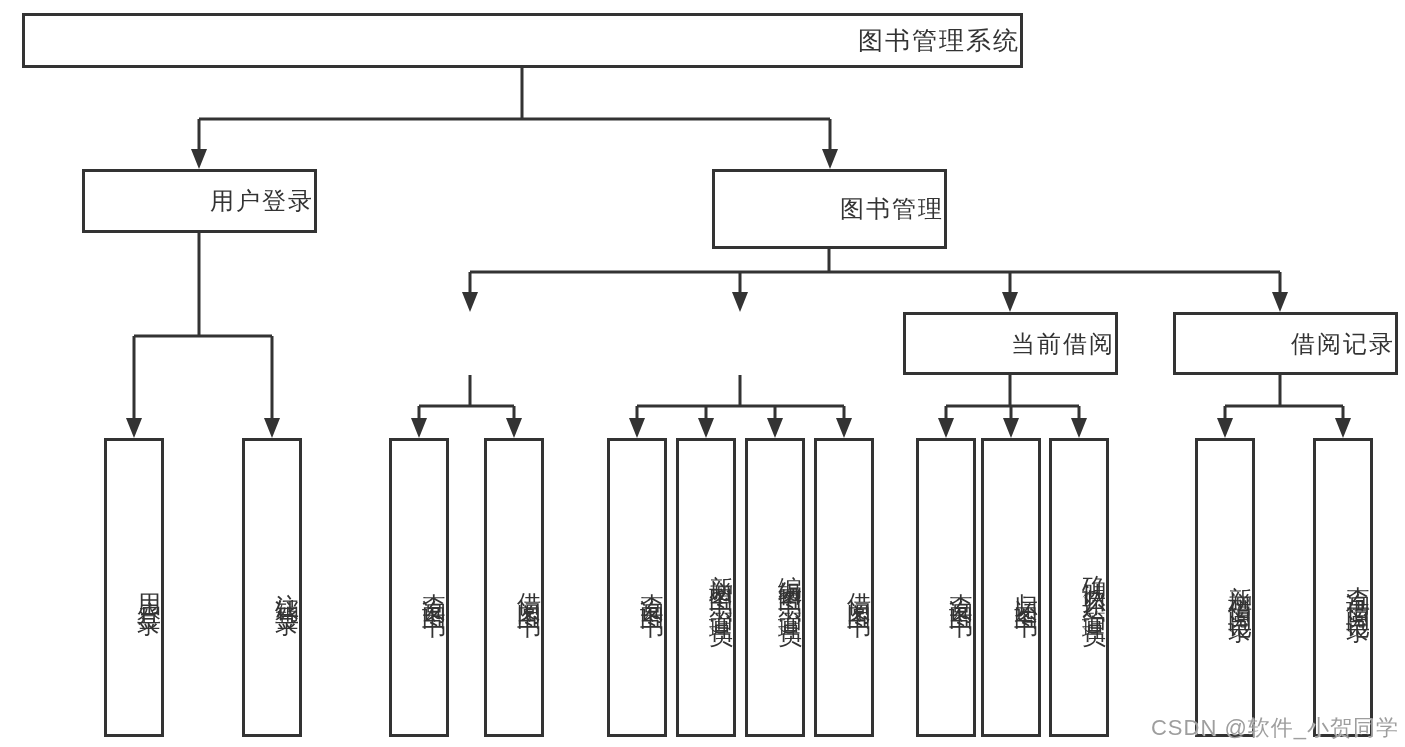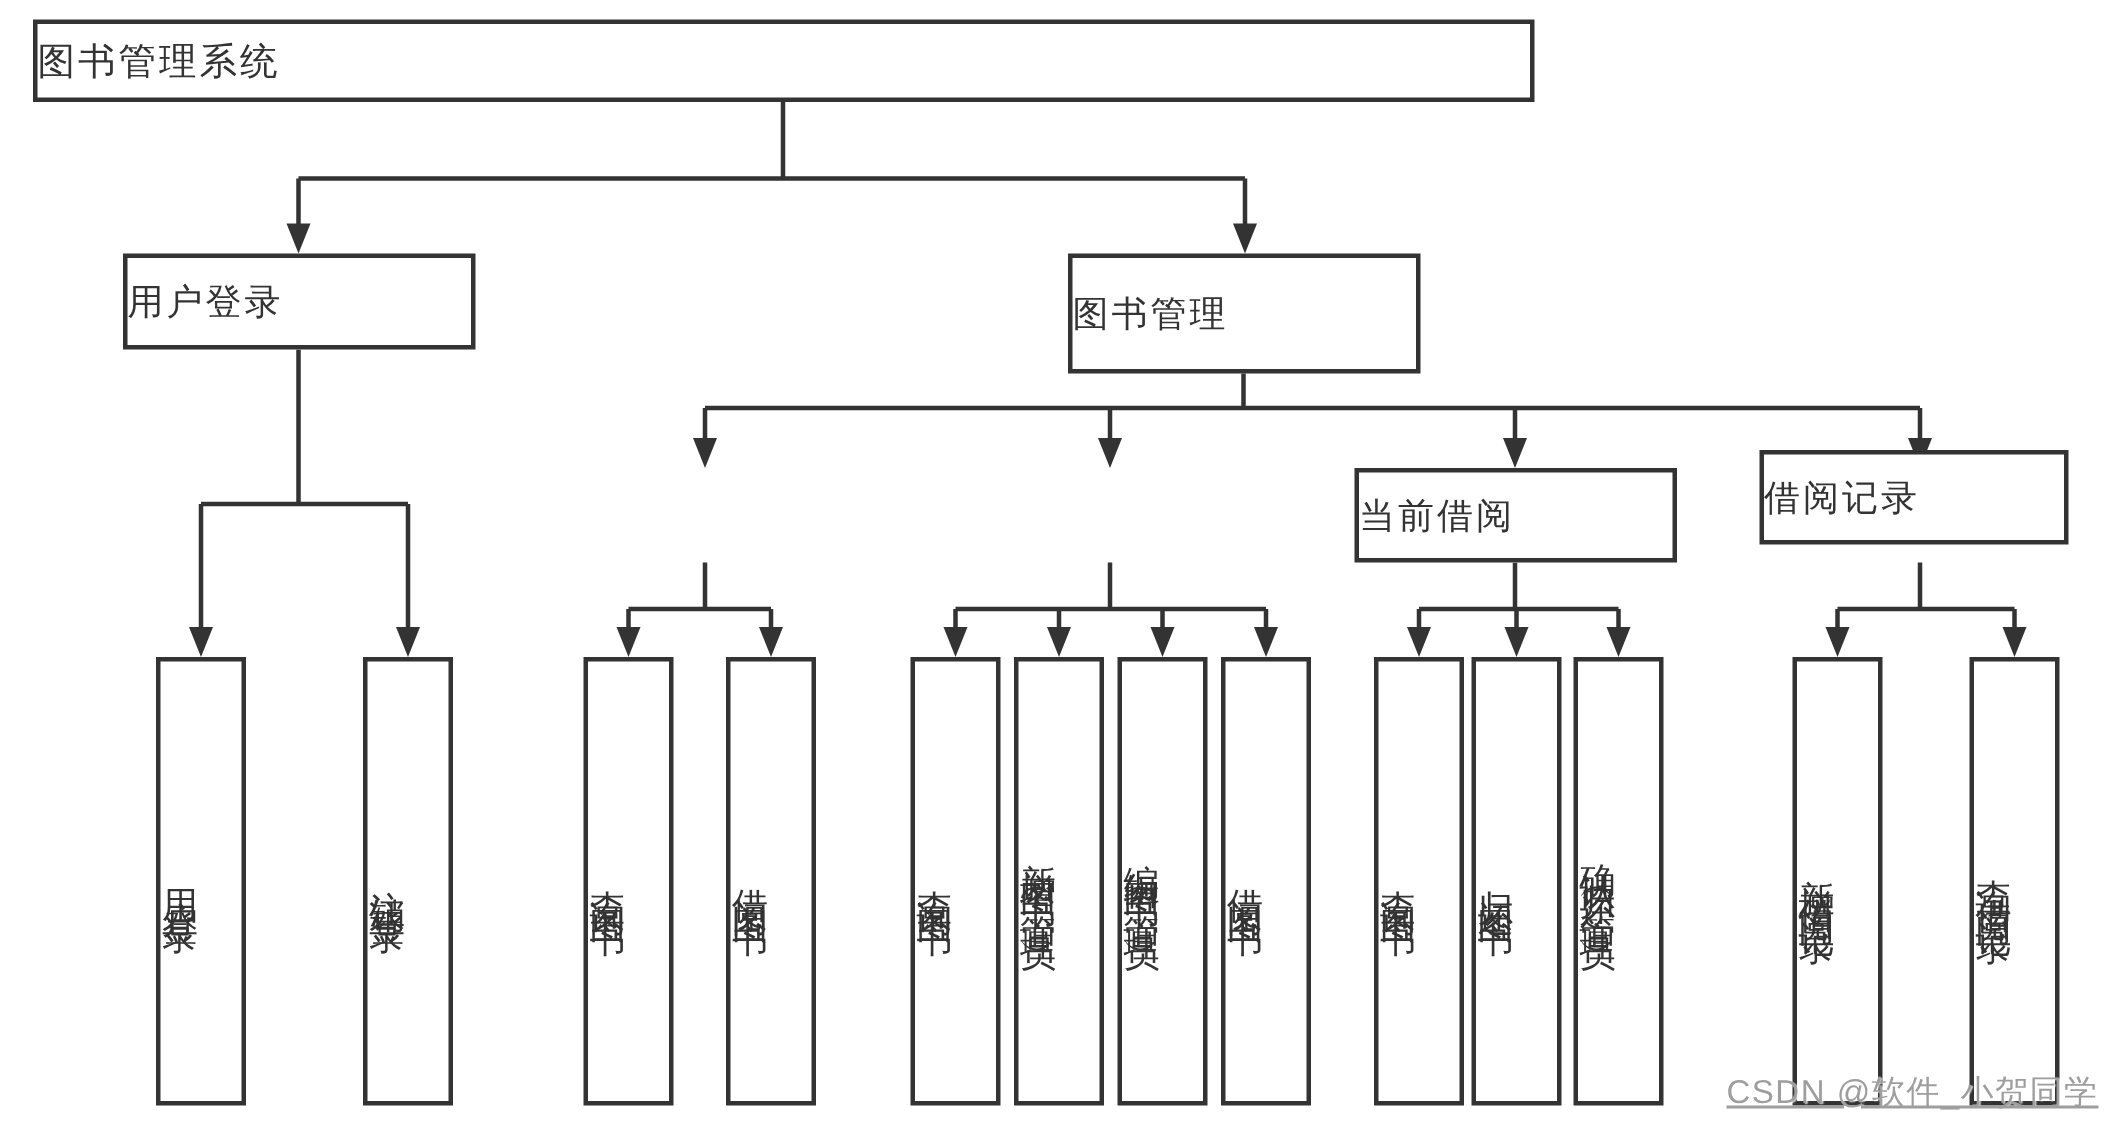--- a/index.html
+++ b/index.html
@@ -13,21 +13,21 @@
   }
   .canvas{position:absolute;left:0;top:0;width:1405px;height:747px;}
   svg.connectors{position:absolute;left:0;top:0;}
   .node{
     position:absolute;
     box-sizing:border-box;
     border:3px solid #333333;
     background:#ffffff;
     display:flex;
     align-items:center;
-    justify-content:flex-start;
+    justify-content:flex-end;
     font-size:24px;
     letter-spacing:2px;
     color:#333333;
   }
   .node.root{font-size:25px;}
   .node.leaf span{
     writing-mode:vertical-rl;
     text-orientation:mixed;
     white-space:nowrap;
     font-size:24px;
@@ -35,21 +35,20 @@
     line-height:1;
   }
   .watermark{
     position:absolute;
     right:6px;
     bottom:4px;
     font-size:22px;
     color:#9e9e9e;
     letter-spacing:1px;
     text-shadow:1px 1px 1px rgba(255,255,255,0.8);
-    text-decoration:underline;
   }
 </style>
 </head>
 <body>
 
 <div class="canvas">
 
   <svg class="connectors" width="1405" height="747" viewBox="0 0 1405 747" fill="none" stroke="#333333" stroke-width="3">
 
     <path d="M522 68 V119 M199 119 H830 M199 119 V151 M830 119 V151"></path>
@@ -93,21 +92,21 @@
   <div class="node" style="left:82px;top:169px;width:235px;height:64px">
     <span>用户登录</span>
   </div>
   <div class="node" style="left:712px;top:169px;width:235px;height:80px">
     <span>图书管理</span>
   </div>
 
   <div class="node" style="left:903px;top:312px;width:215px;height:63px">
     <span>当前借阅</span>
   </div>
-  <div class="node" style="left:1173px;top:300px;width:206px;height:63px">
+  <div class="node" style="left:1173px;top:312px;width:225px;height:63px">
     <span>借阅记录</span>
   </div>
 
   <div class="node leaf" style="left:104px;top:438px;width:60px;height:299px">
     <span>用户登录</span>
   </div>
   <div class="node leaf" style="left:242px;top:438px;width:60px;height:299px">
     <span>注销登录</span>
   </div>
 

